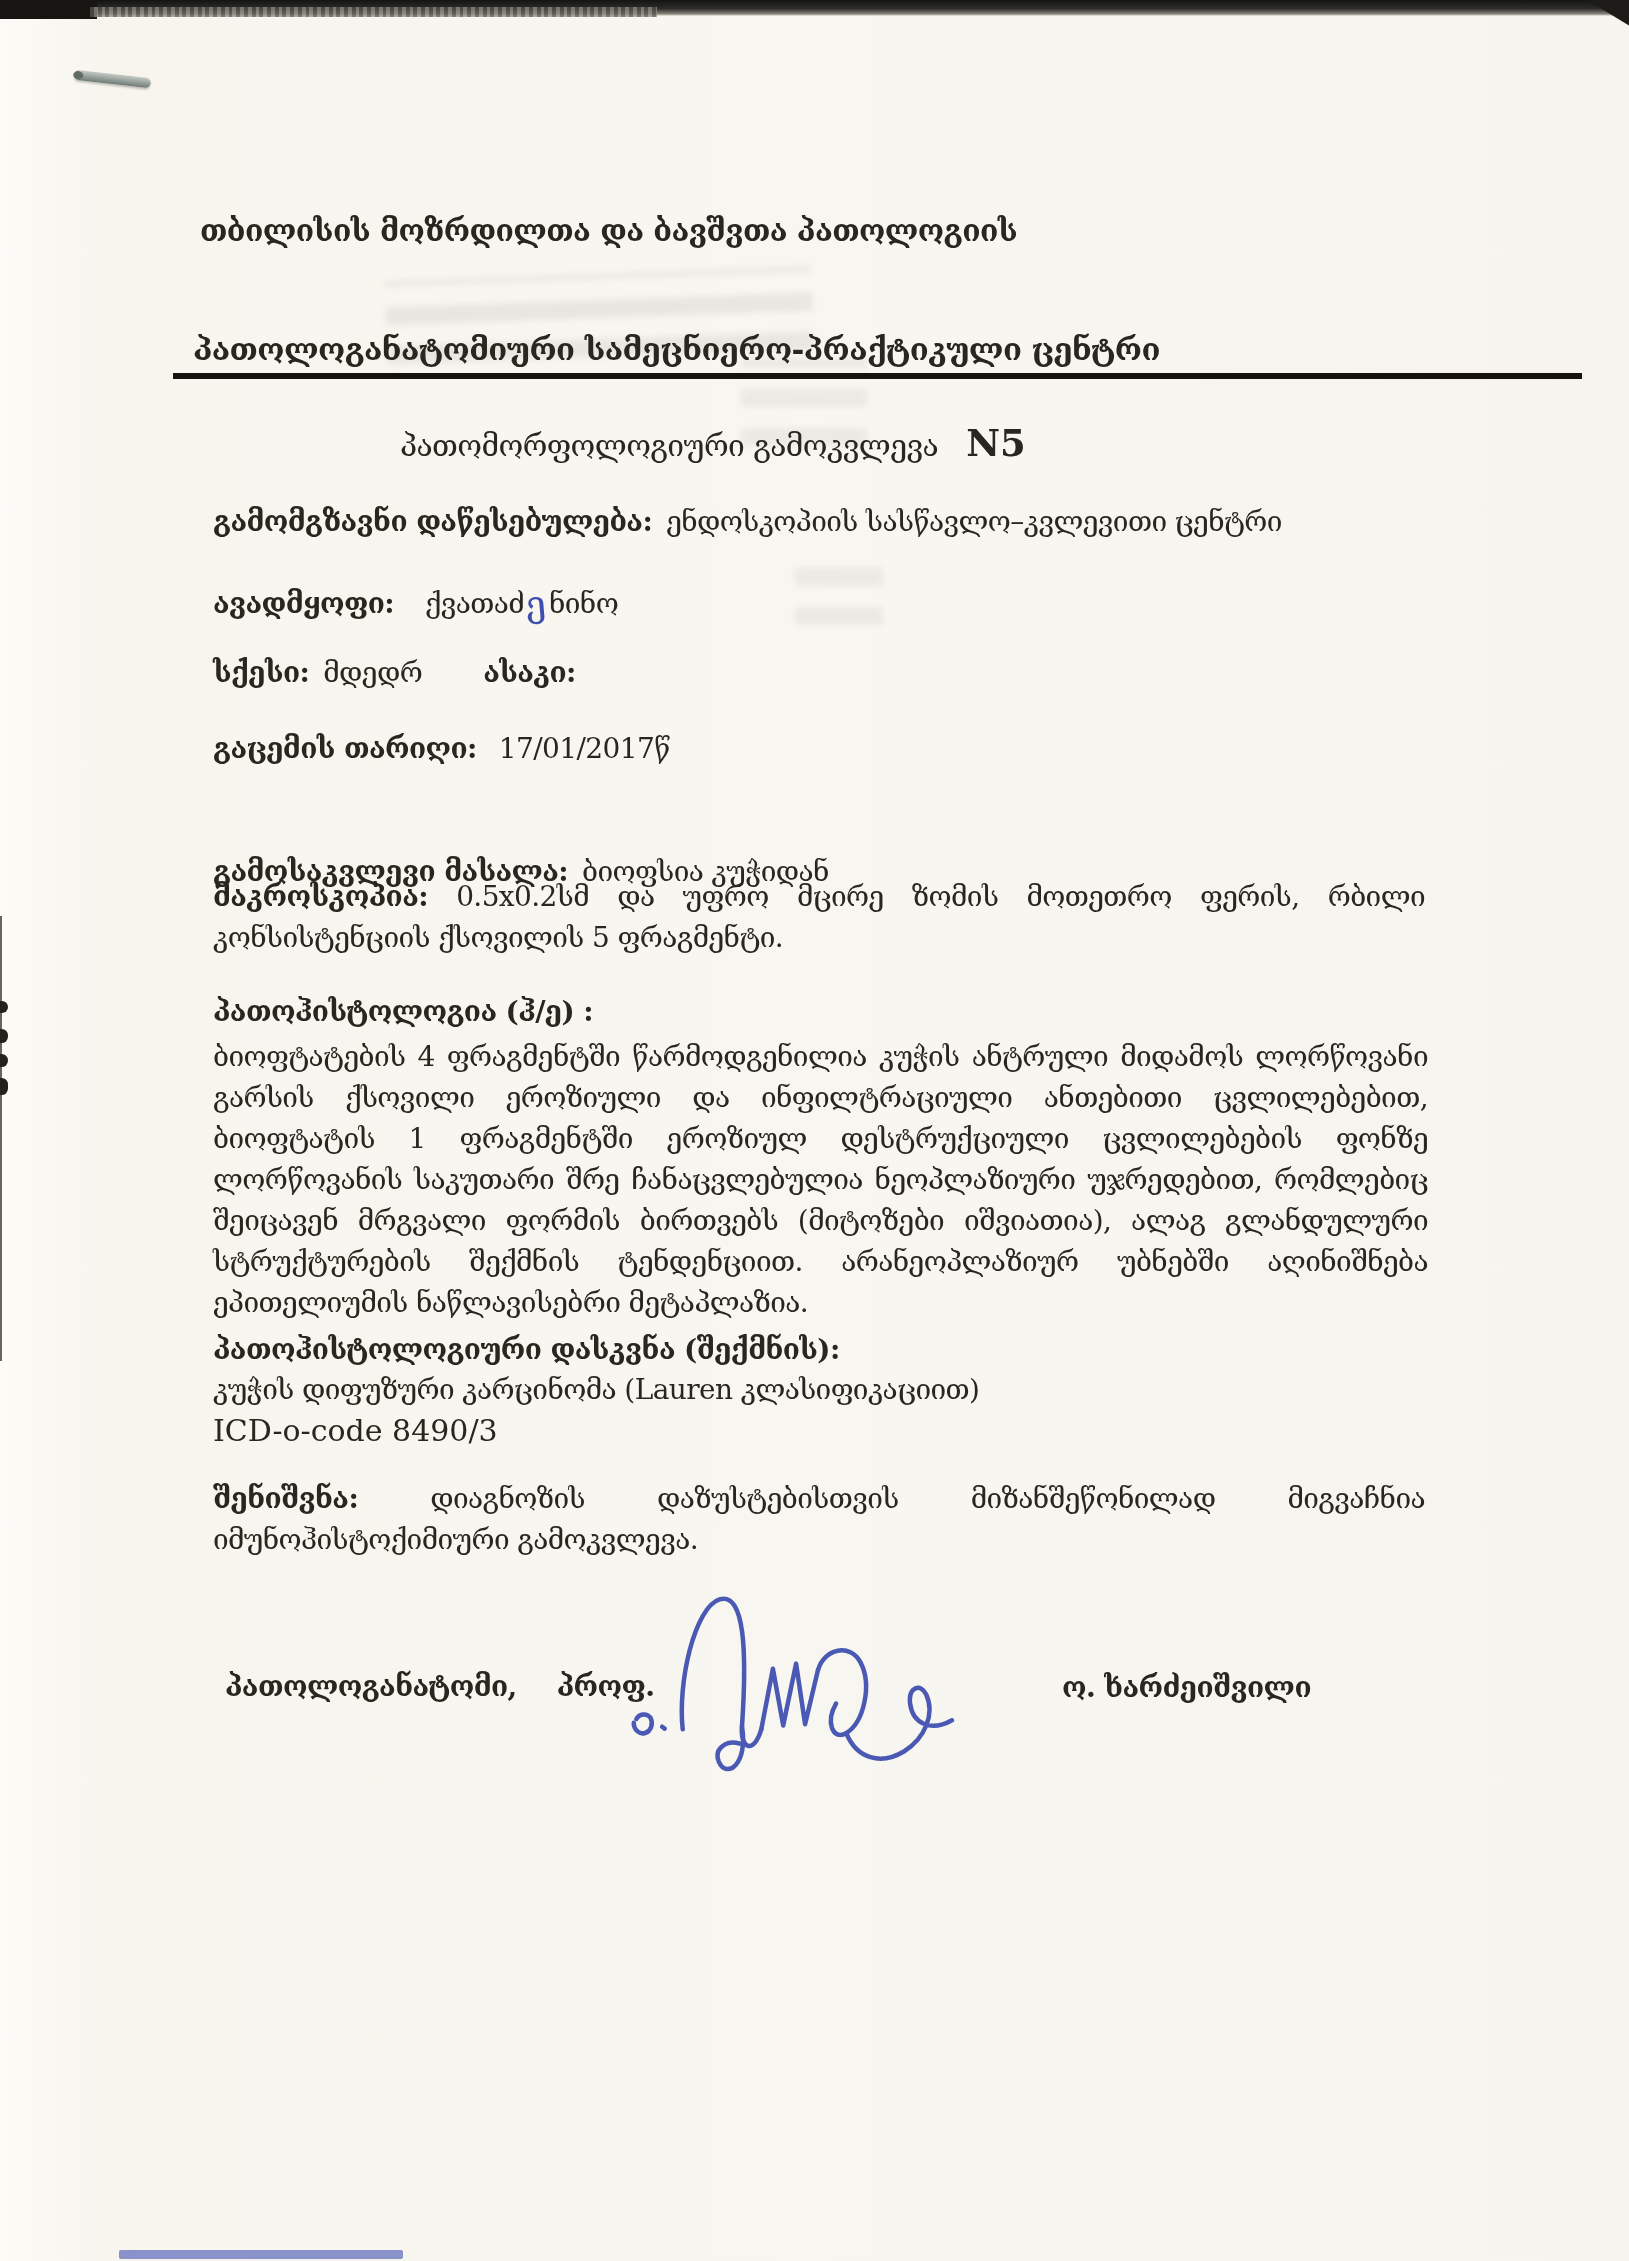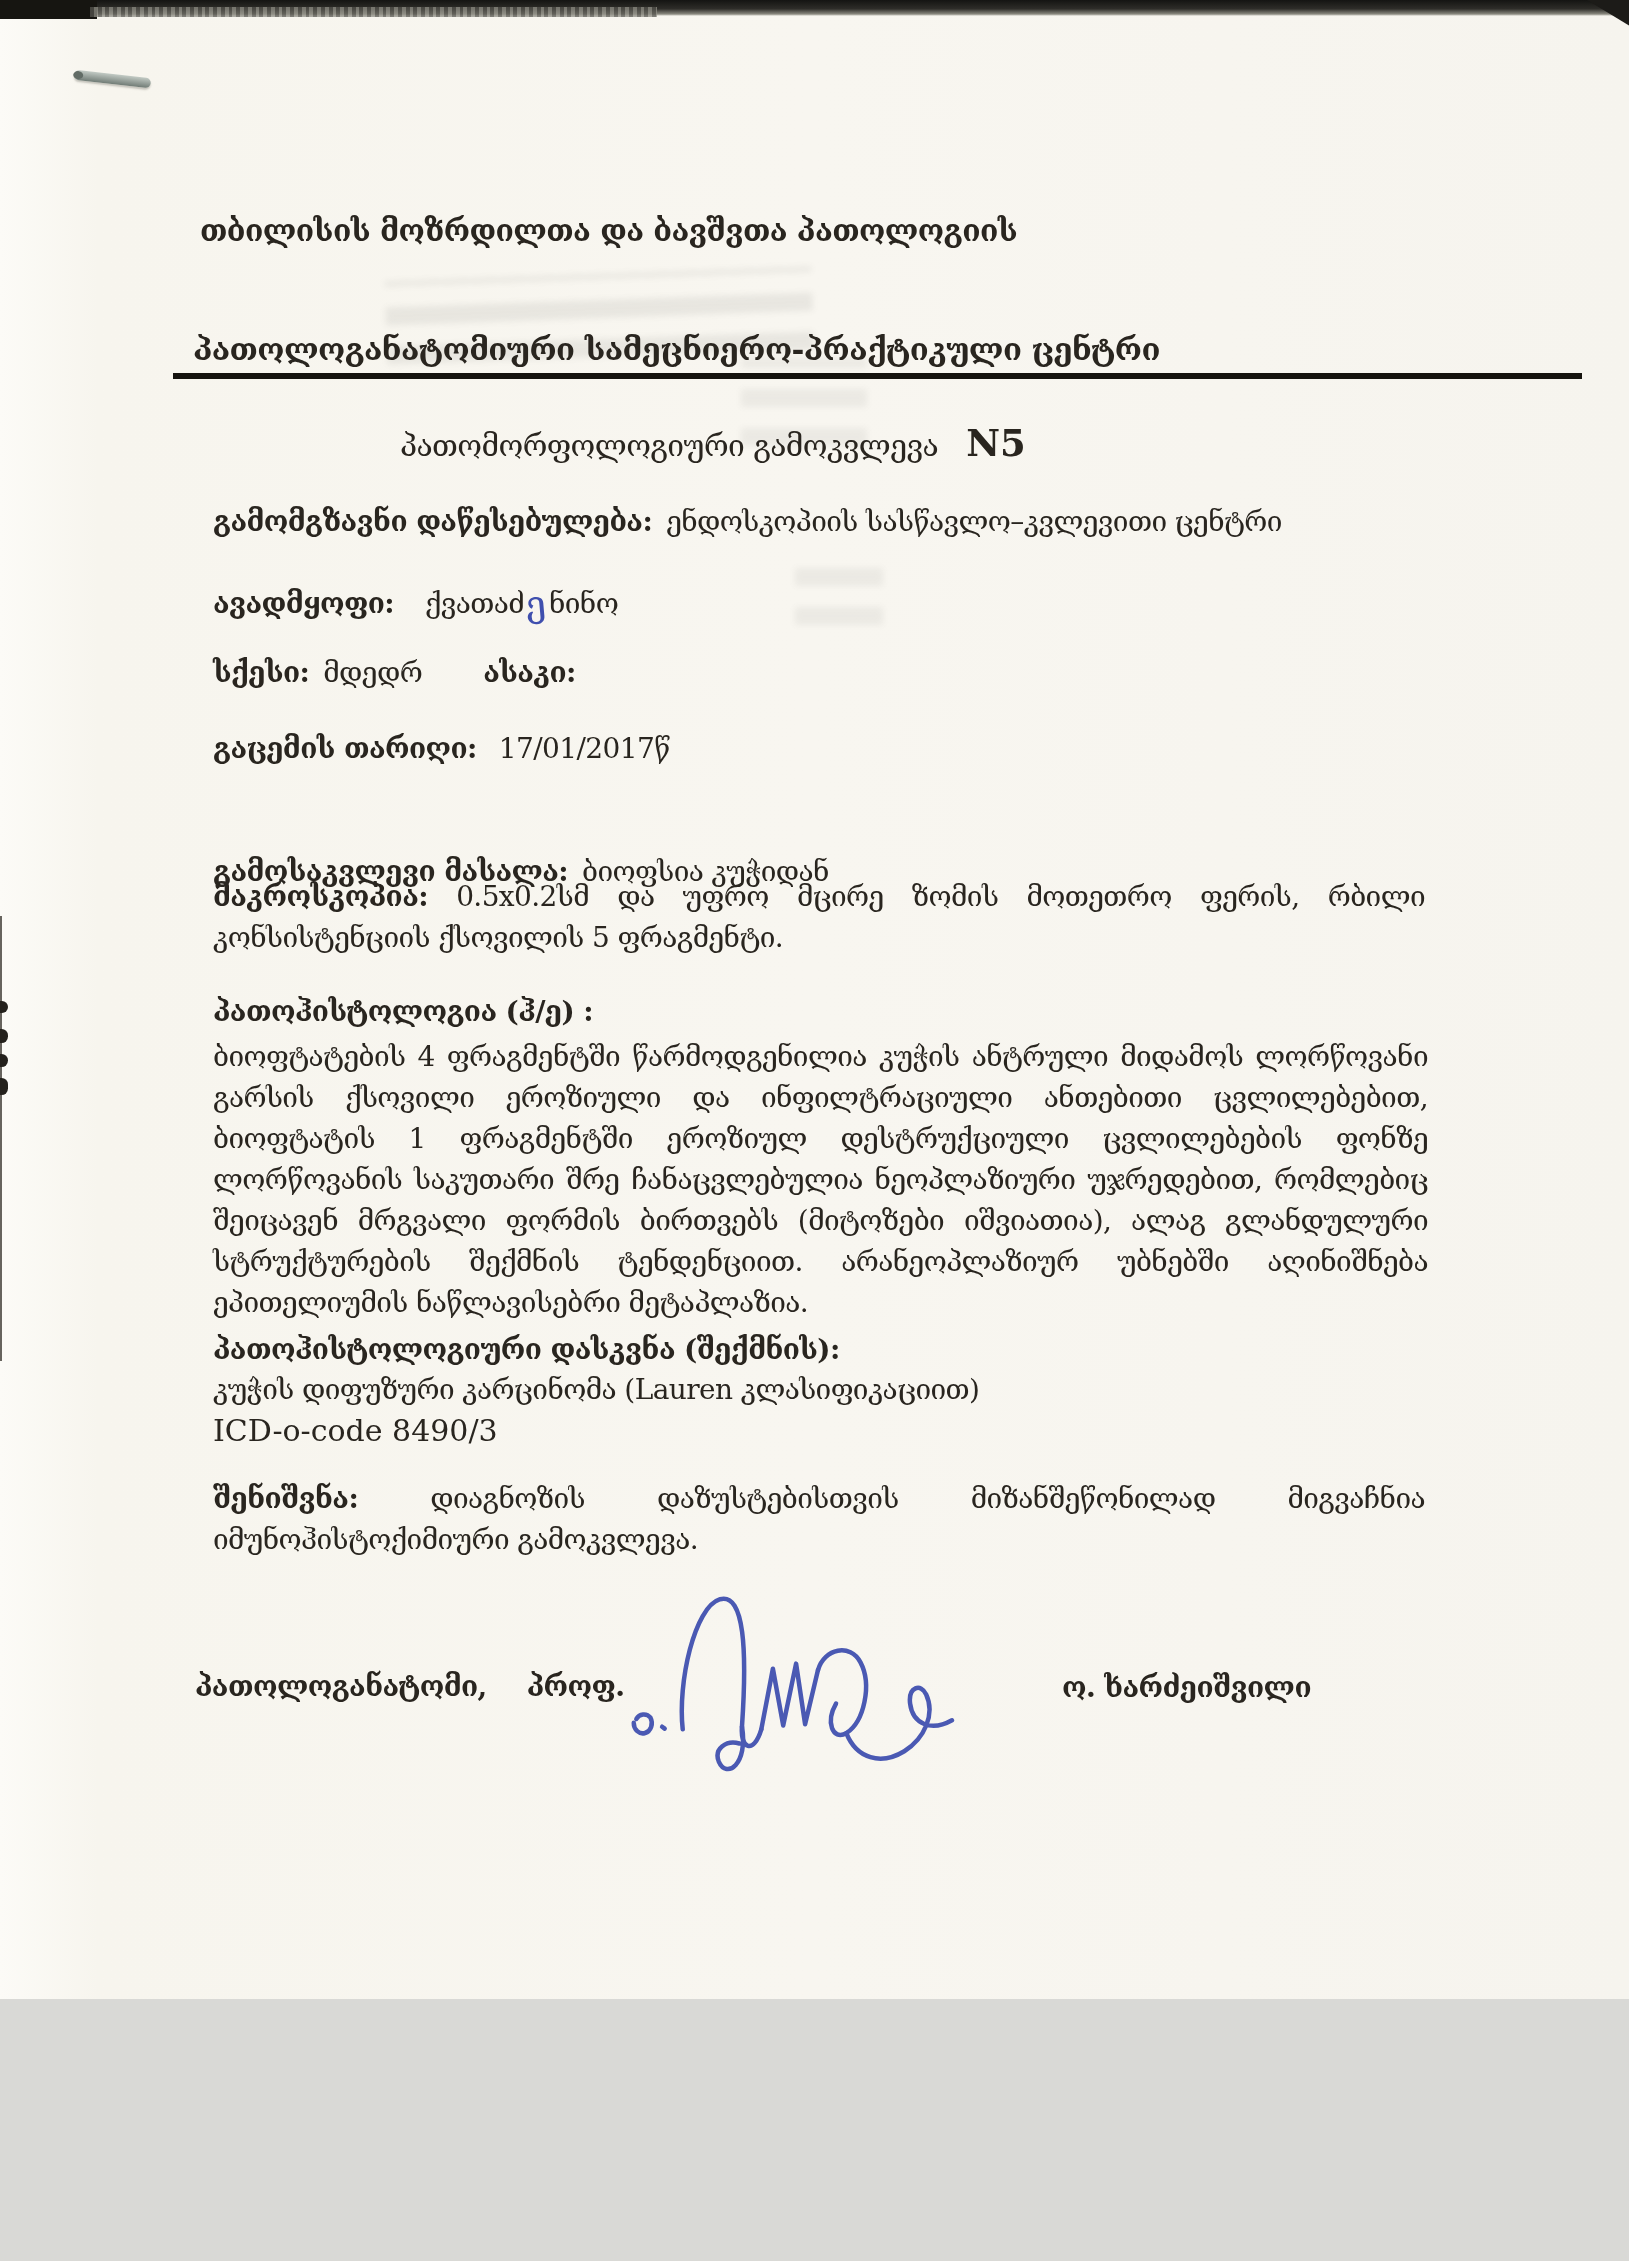--- a/index.html
+++ b/index.html
@@ -1,18 +1,18 @@
 <!DOCTYPE html>
 <html style="font-size:10.3px"><head>
 <meta charset="utf-8">
 <style>
   html,body { margin:0; padding:0; background:#d9d9d6; }
   .page {
     position:relative;
-    width:1630px; height:1999px;
+    width:1630px; height:2261px;
     margin:0 auto;
     background:linear-gradient(90deg,#fcfbf7 0%,#f7f5ee 6%,#f8f6f0 50%,#f6f4ee 100%);
     overflow:hidden;
     font-family:"DejaVu Serif","DejaVu Sans",serif;
     color:#29251f;
   }
   .abs { position:absolute; }
   .row { white-space:nowrap; font-size:28px; letter-spacing:-0.6px; }
   .b { font-weight:bold; }
   .lab { margin-right:14px; }
@@ -112,21 +112,21 @@
 
   <div class="abs row b" style="left:213px; top:1333px;">პათოჰისტოლოგიური დასკვნა (შექმნის):</div>
   <div class="abs row" style="left:213px; top:1373px;">კუჭის დიფუზური კარცინომა (Lauren კლასიფიკაციით)</div>
   <div class="abs icd" style="left:213px; top:1413px;">ICD-o-code 8490/3</div>
 
   <div class="just" style="left:213px; top:1478px; width:1212px;">
     <span class="b">შენიშვნა:</span>
     <span>დიაგნოზის დაზუსტებისთვის მიზანშეწონილად მიგვაჩნია იმუნოჰისტოქიმიური გამოკვლევა.</span>
   </div>
 
-  <div class="abs row b" style="left:195px; top:1670px;">
+  <div class="abs row b" style="left:225px; top:1670px;">
     <span>პათოლოგანატომი,</span><span style="margin-left:40px;">პროფ.</span>
   </div>
 
   <svg class="abs" style="left:600px; top:1567px;" width="387" height="219" viewBox="0 0 600 340">
     <g fill="none" stroke="#3c4cae" stroke-width="7" stroke-linecap="round" stroke-linejoin="round" opacity="0.92">
       <path d="M52,242 a14,16 0 1 0 26,-8 a13,13 0 0 0 -22,2"></path>
       <path d="M96,248 l4,3"></path>
       <path d="M128,252 C120,180 146,62 186,50 C224,40 228,130 220,248 C217,282 238,292 250,252"></path>
       <path d="M250,252 L268,158 L284,246 L304,150 L318,244 L338,160"></path>
       <path d="M338,160 C348,126 388,118 404,148 C422,182 410,240 382,258 C360,270 350,240 366,212"></path>

